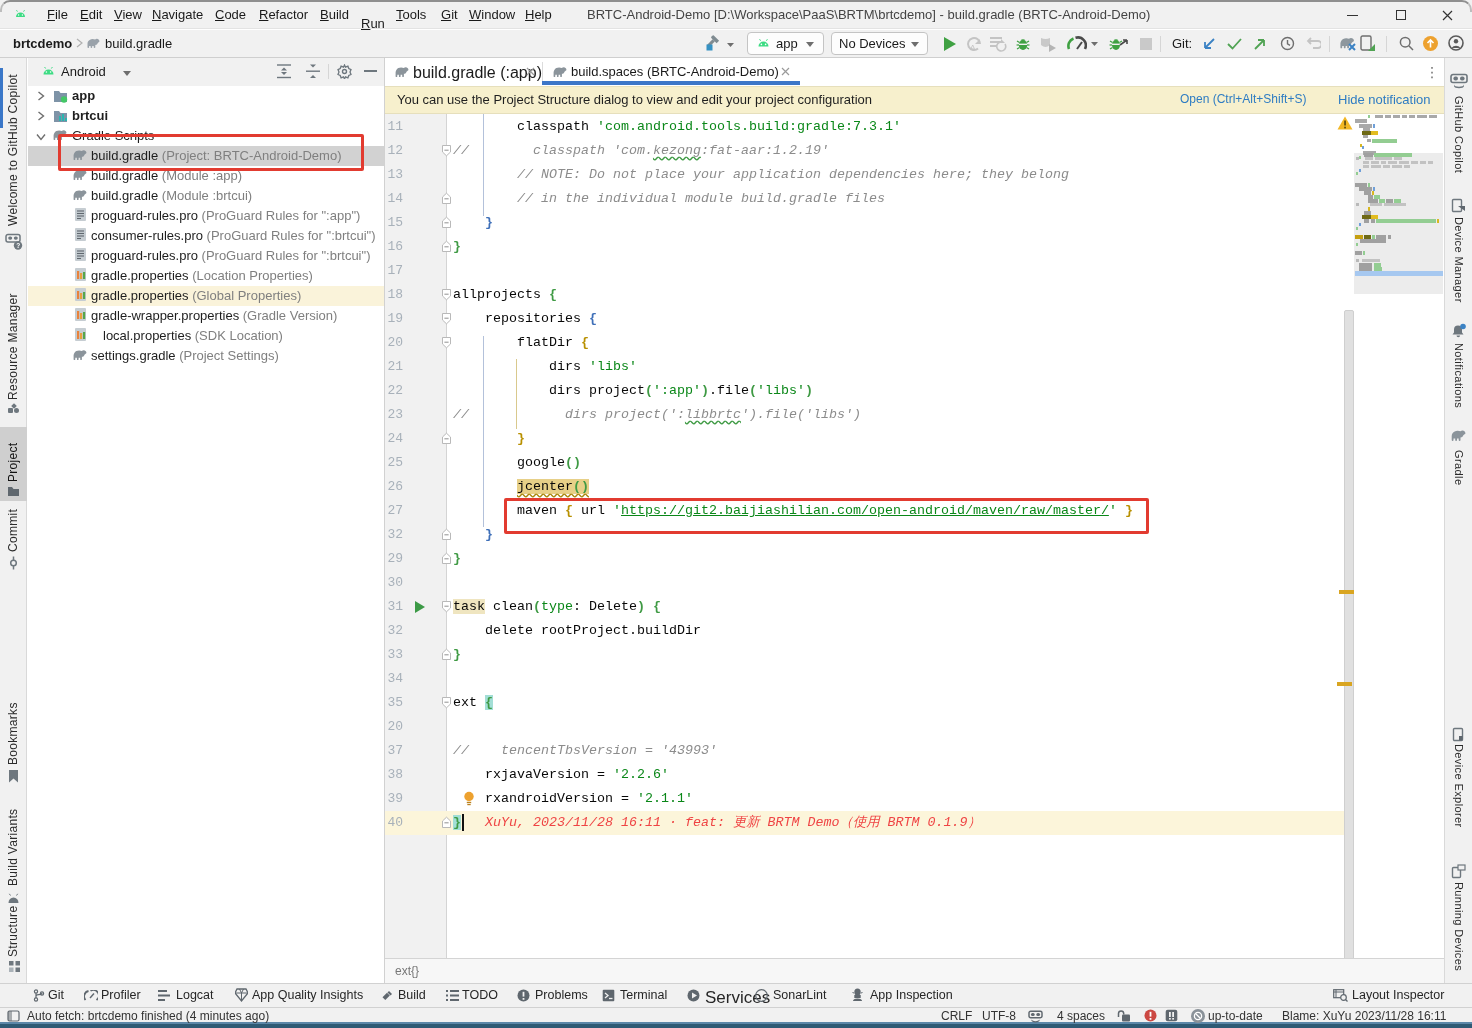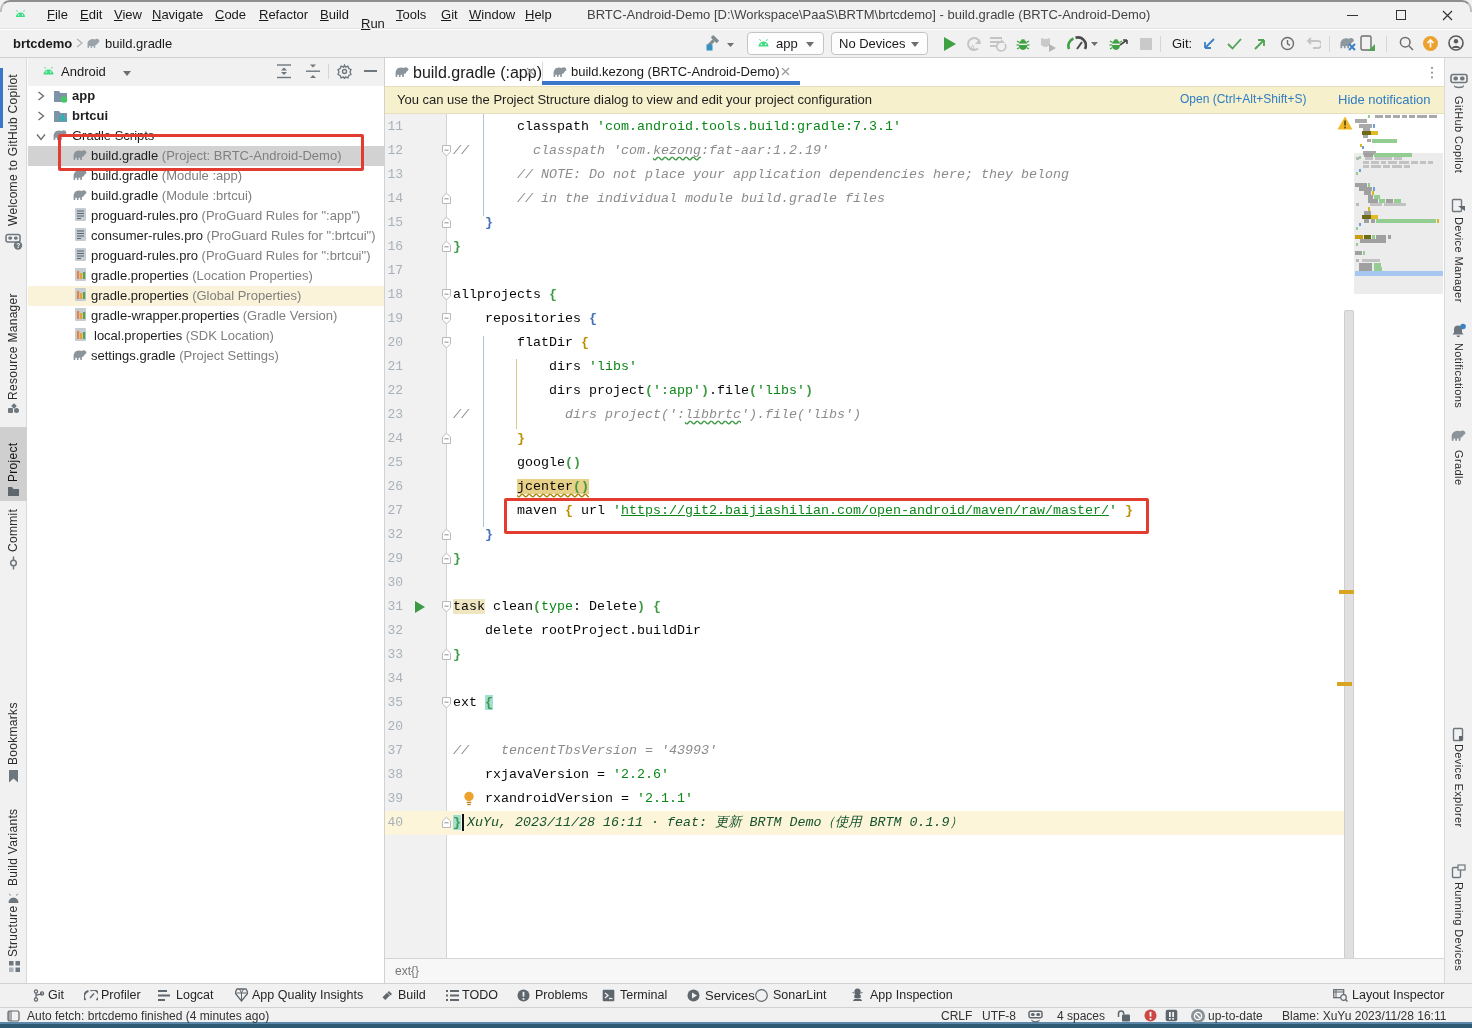--- a/index.html
+++ b/index.html
@@ -345,39 +345,39 @@
     <rect x="6" y="6" width="2.2" height="6" fill="#e8a03c"></rect>
     <rect x="9" y="5" width="2.2" height="7" fill="#57a64a"></rect>
   </svg>
 <div class="ab trow" style="left:91px;top:306px">gradle-wrapper.properties <span class="gray">(Gradle Version)</span></div>
 <svg class="ab" style="left:74px;top:327px" width="14" height="15" viewBox="0 0 14 15">
     <rect x="1" y="1" width="11" height="13" rx="1" fill="#c6cdd2"></rect>
     <rect x="3" y="4" width="2.2" height="8" fill="#e8823c"></rect>
     <rect x="6" y="6" width="2.2" height="6" fill="#e8a03c"></rect>
     <rect x="9" y="5" width="2.2" height="7" fill="#57a64a"></rect>
   </svg>
-<div class="ab trow" style="left:94px;top:326px">local.properties <span class="gray">(SDK Location)</span></div>
+<div class="ab trow" style="left:103px;top:326px">local.properties <span class="gray">(SDK Location)</span></div>
 <svg class="ab" style="left:72px;top:348px" width="16" height="13" viewBox="0 0 16 13">
     <path d="M14.5 5 a2.8 2.8 0 0 0 -4.7 -2 a5.6 5 0 0 0 -8.2 4.3 l0 3.9 a0.85 0.85 0 0 0 1.7 0 l0 -1.4 l1.6 0 l0 1.4 a0.85 0.85 0 0 0 1.7 0 l0 -1.4 l1.6 0 l0 1.4 a0.85 0.85 0 0 0 1.7 0 l0 -2.4 c1.6 0 2.3 -1.1 2.6 -2.1 z" fill="#8b949b"></path>
   </svg>
 <div class="ab trow" style="left:91px;top:346px">settings.gradle <span class="gray">(Project Settings)</span></div>
 
 <div class="ab" style="left:385px;top:58px;width:1059px;height:28px;background:#ffffff"></div>
 <svg class="ab" style="left:394px;top:65px" width="16" height="13" viewBox="0 0 16 13">
     <path d="M14.5 5 a2.8 2.8 0 0 0 -4.7 -2 a5.6 5 0 0 0 -8.2 4.3 l0 3.9 a0.85 0.85 0 0 0 1.7 0 l0 -1.4 l1.6 0 l0 1.4 a0.85 0.85 0 0 0 1.7 0 l0 -1.4 l1.6 0 l0 1.4 a0.85 0.85 0 0 0 1.7 0 l0 -2.4 c1.6 0 2.3 -1.1 2.6 -2.1 z" fill="#8b949b"></path>
   </svg>
 <div class="ab" style="left:413px;top:64px;font-size:16px;color:#1a1a1a">build.gradle (:app)</div>
 <svg class="ab" style="left:526px;top:67px" width="9" height="9" viewBox="0 0 9 9">
     <path d="M1 1 L8 8 M8 1 L1 8" stroke="#9a9a9a" stroke-width="1.2"></path>
   </svg>
 <div class="ab" style="left:542px;top:62px;width:1px;height:20px;background:#dcdcdc"></div>
 <svg class="ab" style="left:552px;top:65px" width="16" height="13" viewBox="0 0 16 13">
     <path d="M14.5 5 a2.8 2.8 0 0 0 -4.7 -2 a5.6 5 0 0 0 -8.2 4.3 l0 3.9 a0.85 0.85 0 0 0 1.7 0 l0 -1.4 l1.6 0 l0 1.4 a0.85 0.85 0 0 0 1.7 0 l0 -1.4 l1.6 0 l0 1.4 a0.85 0.85 0 0 0 1.7 0 l0 -2.4 c1.6 0 2.3 -1.1 2.6 -2.1 z" fill="#8b949b"></path>
   </svg>
-<div class="ab" style="left:571px;top:64px;font-size:13px;color:#1a1a1a">build.kezong (BRTC-Android-Demo)</div>
+<div class="ab" style="left:571px;top:64px;font-size:13px;color:#1a1a1a">build.spaces (BRTC-Android-Demo)</div>
 <svg class="ab" style="left:781px;top:67px" width="9" height="9" viewBox="0 0 9 9">
     <path d="M1 1 L8 8 M8 1 L1 8" stroke="#9a9a9a" stroke-width="1.2"></path>
   </svg>
 <div class="ab" style="left:542px;top:81px;width:258px;height:4px;background:#3c76c8"></div>
 <div class="ab" style="left:1425px;top:64px;font-size:14px;color:#6e6e6e;letter-spacing:0">⋮</div>
 
 <div class="ab" style="left:385px;top:86px;width:1059px;height:28px;background:#f7f0cd;border-top:1px solid #e6dfbc;border-bottom:1px solid #e6dfbc"></div>
 <div class="ab" style="left:397px;top:92px;font-size:13px;color:#1f1f1f">You can use the Project Structure dialog to view and edit your project configuration</div>
 <div class="ab" style="left:1180px;top:92px;font-size:12px;color:#2e7cc3">Open (Ctrl+Alt+Shift+S)</div>
 <div class="ab" style="left:1338px;top:92px;font-size:13px;color:#2e7cc3">Hide notification</div>
@@ -499,21 +499,21 @@
 <div class="ab mono" style="left:453px;top:523px">    <span class="bb">}</span></div>
 <div class="ab mono" style="left:453px;top:547px"><span class="bg2">}</span></div>
 <div class="ab mono" style="left:453px;top:595px"><span style="background:#efe5c0">task</span> clean<span class="bg2">(</span><span class="s">type</span>: Delete<span class="bg2">)</span> <span class="bg2">{</span></div>
 <div class="ab mono" style="left:453px;top:619px">    delete rootProject.buildDir</div>
 <div class="ab mono" style="left:453px;top:643px"><span class="bg2">}</span></div>
 <div class="ab mono" style="left:453px;top:691px">ext <span class="bg2" style="background:#a2ded6">{</span></div>
 <div class="ab mono" style="left:453px;top:739px"><span class="g">//    tencentTbsVersion = '43993'</span></div>
 <div class="ab mono" style="left:453px;top:763px">    rxjavaVersion = <span class="s">'2.2.6'</span></div>
 <div class="ab mono" style="left:453px;top:787px">    rxandroidVersion = <span class="s">'2.1.1'</span></div>
 <div class="ab mono" style="left:453px;top:811px"><span class="bg2" style="background:#a2ded6">}</span></div>
-<div class="ab mono g" style="left:467px;top:811px;color:#14532d">XuYu, 2023/11/28 16:11 · feat: 更新 BRTM Demo（使用 BRTM 0.1.9）</div>
+<div class="ab mono g" style="left:485px;top:811px;color:#ef4444">XuYu, 2023/11/28 16:11 · feat: 更新 BRTM Demo（使用 BRTM 0.1.9）</div>
 <div class="ab" style="left:462px;top:814px;width:1.6px;height:17px;background:#111"></div>
 <svg class="ab" style="left:414px;top:600px" width="12" height="14" viewBox="0 0 12 14">
     <path d="M1 1 L11 7 L1 13 z" fill="#3c9a46"></path>
   </svg>
 <svg class="ab" style="left:463px;top:791px" width="12" height="15" viewBox="0 0 12 15">
     <circle cx="6" cy="5.5" r="4.7" fill="#eda12f"></circle>
     <rect x="3.8" y="10.8" width="4.4" height="1.4" fill="#b9801f"></rect>
     <rect x="4.3" y="13" width="3.4" height="1.2" fill="#b9801f"></rect>
   </svg>
 <div class="ab" style="left:58px;top:134px;width:306px;height:37px;border:3px solid #e23b30;border-radius:2px"></div>
@@ -709,21 +709,21 @@
 <svg class="ab" style="left:602px;top:989px" width="13" height="13" viewBox="0 0 13 13">
     <rect x="0.7" y="0.7" width="11.6" height="11.6" rx="1" fill="#5f676e"></rect>
     <path d="M3 4 L6 6.5 L3 9" stroke="#f1f1f1" stroke-width="1.3" fill="none"></path>
     <line x1="7" y1="9.5" x2="10.5" y2="9.5" stroke="#f1f1f1" stroke-width="1.3"></line>
   </svg>
 <div class="ab" style="left:620px;top:988px;font-size:12.5px;color:#262626">Terminal</div>
 <svg class="ab" style="left:687px;top:989px" width="13" height="13" viewBox="0 0 13 13">
     <circle cx="6.5" cy="6.5" r="6" fill="#5f676e"></circle>
     <path d="M5 3.5 L10 6.5 L5 9.5 z" fill="#f1f1f1"></path>
   </svg>
-<div class="ab" style="left:705px;top:988px;font-size:13px;color:#262626">Services</div>
+<div class="ab" style="left:705px;top:988px;font-size:17px;color:#262626">Services</div>
 <svg class="ab" style="left:755px;top:989px" width="13" height="13" viewBox="0 0 13 13">
     <circle cx="6.5" cy="6.5" r="5.8" fill="none" stroke="#5f676e" stroke-width="1.2"></circle>
     <path d="M3.5 6.5 a3 3 0 0 1 6 0 a3 3 0 0 0 -6 0" fill="#5f676e"></path>
   </svg>
 <div class="ab" style="left:773px;top:988px;font-size:12.5px;color:#262626">SonarLint</div>
 <svg class="ab" style="left:852px;top:988px" width="11" height="14" viewBox="0 0 11 14">
     <ellipse cx="5.5" cy="4" rx="3.2" ry="3.5" fill="#5f676e"></ellipse>
     <rect x="2.3" y="7" width="6.4" height="3" fill="#5f676e"></rect>
     <path d="M1 13 a4.5 2.5 0 0 1 9 0 z" fill="#5f676e"></path>
     <line x1="0.5" y1="4.5" x2="2" y2="5" stroke="#5f676e"></line>

